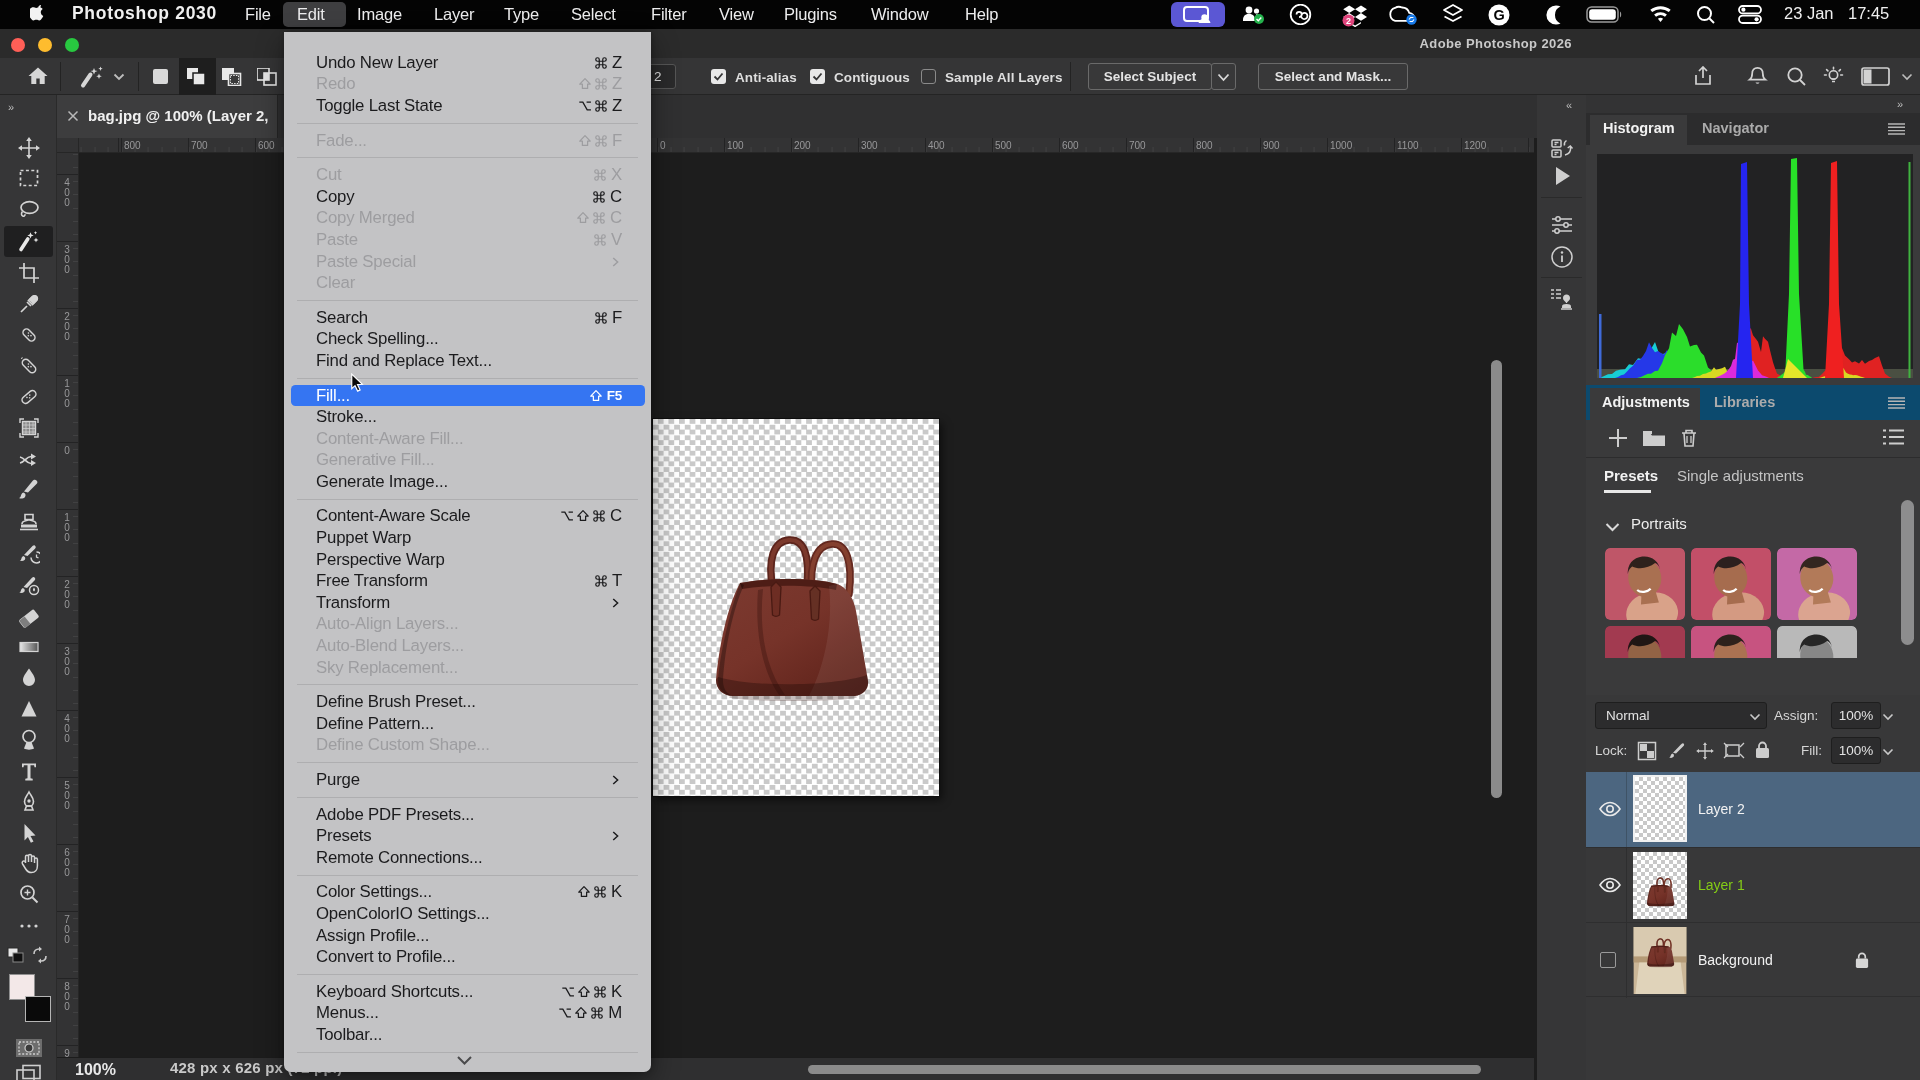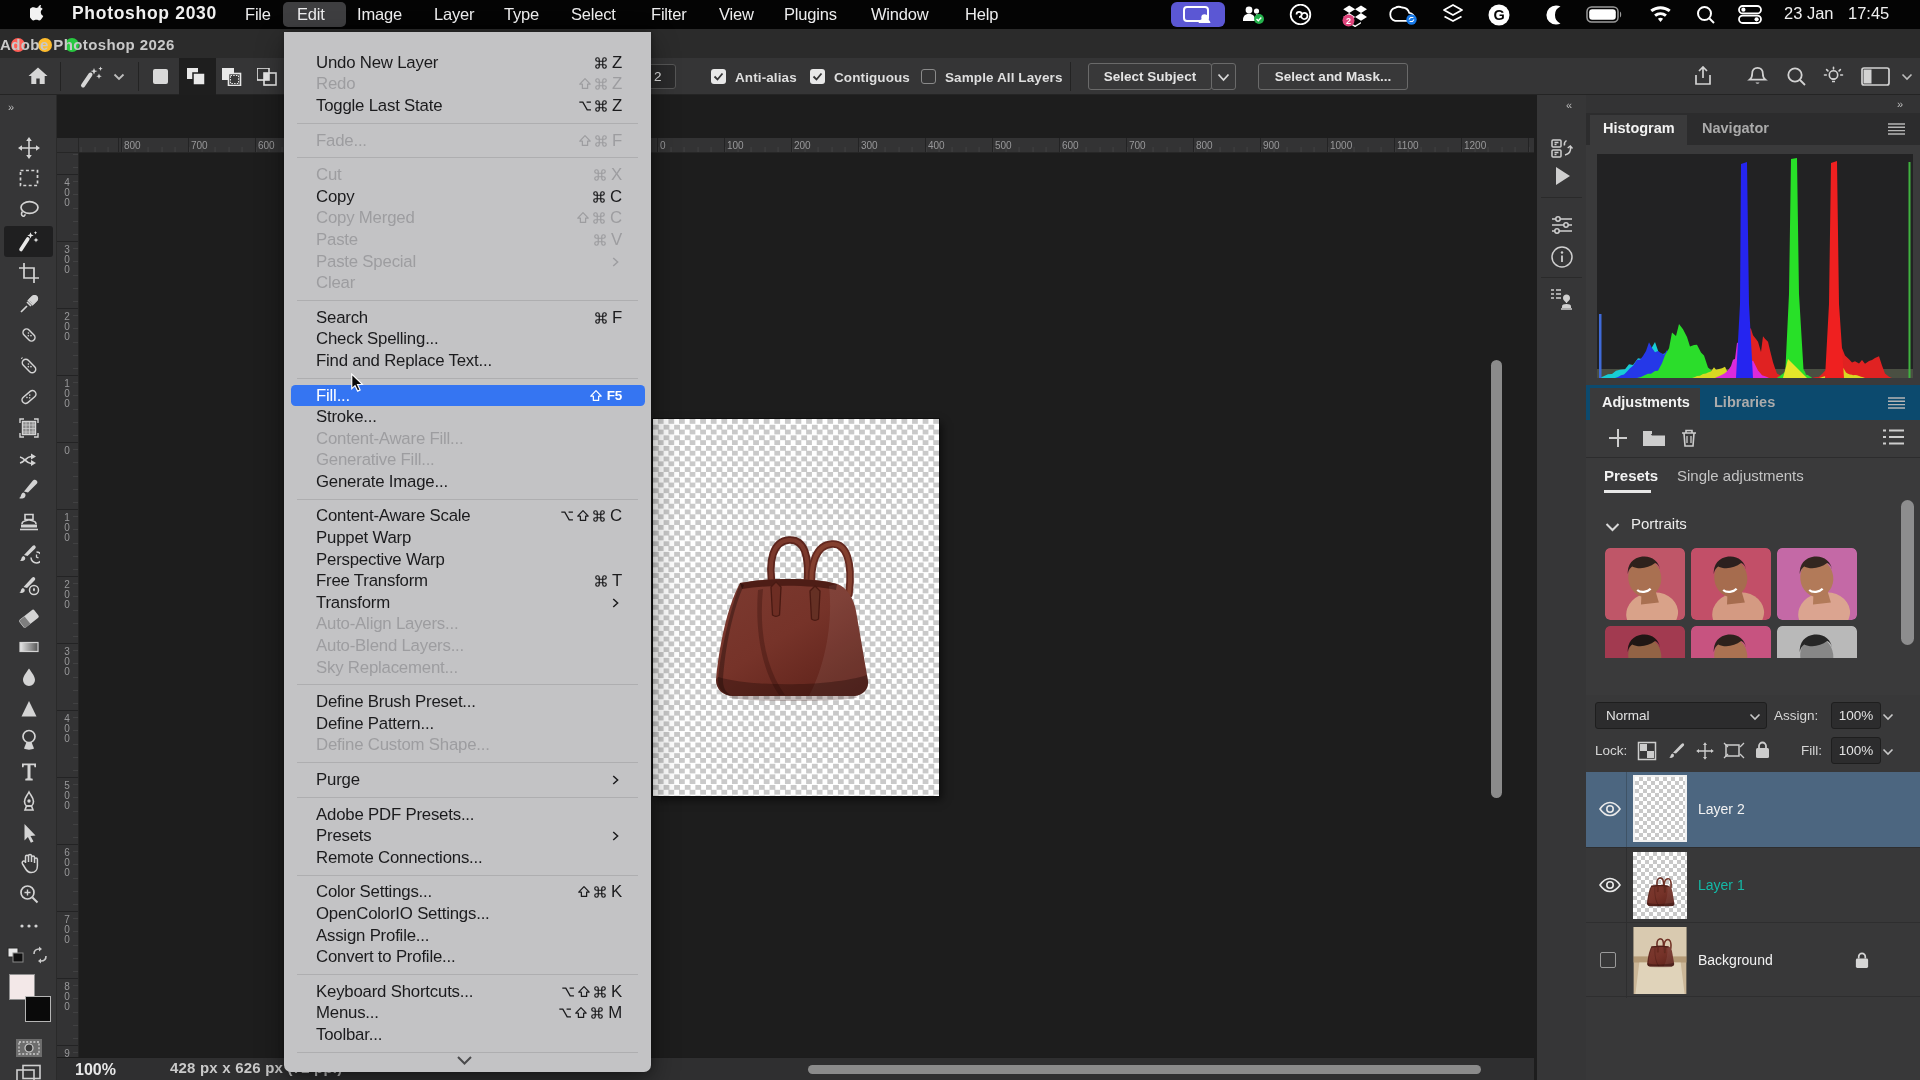--- a/index.html
+++ b/index.html
@@ -134,21 +134,21 @@
         <circle cx="5.4" cy="4.7" r="2.1" fill="#fff"></circle>
         <circle cx="18.6" cy="14.3" r="2.1" fill="#fff"></circle>
       </svg>
  <div class="abs" style="left:1784px;top:4px;font-size:16.5px">23 Jan</div>
  <div class="abs" style="left:1848px;top:4px;font-size:16.5px">17:45</div>
 </div>
 <div class="abs" id="titlebar">
  <div class="abs" style="left:11px;top:9px;width:14px;height:14px;border-radius:50%;background:#ff5f57"></div>
  <div class="abs" style="left:38px;top:9px;width:14px;height:14px;border-radius:50%;background:#febc2e"></div>
  <div class="abs" style="left:65px;top:9px;width:14px;height:14px;border-radius:50%;background:#28c840"></div>
- <div class="abs" style="left:0;top:7px;width:1572px;text-align:left;font-size:15px;color:#c9c9c9;font-weight:700;letter-spacing:.4px">Adobe Photoshop 2026</div>
+ <div class="abs" style="left:0;top:7px;width:1572px;text-align:right;font-size:13px;color:#c9c9c9;font-weight:700;letter-spacing:.4px">Adobe Photoshop 2026</div>
 </div>
 <div class="abs" id="optionsbar">
  <svg class="abs" style="left:27px;top:8px" width="22" height="20" viewBox="0 0 22 20">
         <path d="M11 1.5L1.5 10h2.8v8h5v-5.5h3.4V18h5v-8h2.8z" fill="#d6d6d6"></path>
       </svg>
  <div class="vsep" style="left:60px;top:4px;height:29px"></div>
  <svg class="abs" style="left:80px;top:7px" width="26" height="24" viewBox="0 0 26 24">
         <g stroke="#d6d6d6" fill="none" stroke-width="2">
           <path d="M10.5 9.5L3 20.5" stroke-linecap="round" stroke-width="4"></path>
           <path d="M14 3l1 2.5L17.5 6 15 7l-1 2.5L13 7l-2.5-1L13 5.5z" fill="#d6d6d6" stroke="none"></path>
@@ -219,20 +219,28 @@
           <path d="M11.5 2.2v1.8M4.6 4.6l1.3 1.3M18.4 4.6l-1.3 1.3M2.5 10h1.8M18.7 10h1.8" stroke-linecap="round"></path>
         </g>
       </svg>
  <svg class="abs" style="left:1861px;top:9px" width="29" height="19" viewBox="0 0 29 19">
         <rect x="1" y="1" width="27" height="17" rx="2" fill="none" stroke="#d2d2d2" stroke-width="1.7"></rect>
         <rect x="2.5" y="2.5" width="8" height="14" fill="#d2d2d2"></rect>
       </svg>
  <svg class="abs" style="left:1901px;top:15px" width="12" height="8" viewBox="0 0 12 8">
         <path d="M1.5 1.5L6 6l4.5-4.5" stroke="#bdbdbd" stroke-width="1.6" fill="none"></path>
       </svg>
+</div>
+<div class="abs" id="tabbar">
+ <div class="abs" style="left:57px;top:0;width:221px;height:43px;background:#3d3d3e;overflow:hidden;border-right:1px solid #252525">
+   <svg class="abs" style="left:10px;top:15px" width="12" height="12" viewBox="0 0 12 12">
+          <path d="M1.5 1.5l9 9M10.5 1.5l-9 9" stroke="#b9b9b9" stroke-width="1.5"></path>
+        </svg>
+   <div class="abs" style="left:31px;top:12px;font-size:15px;color:#f0f0f0;font-weight:700;white-space:nowrap">bag.jpg @ 100% (Layer 2,</div>
+ </div>
 </div>
 <div class="abs" id="canvasarea">
 
  <div class="abs" style="left:0px;top:919px;width:1477px;height:23px;background:#2f2f30;border-top:1px solid #1c1c1c"></div>
  <div class="abs" style="left:18px;top:923px;font-size:16px;font-weight:700;color:#e8e8e8">100%</div>
  <div class="abs" style="left:113px;top:921px;font-size:15px;font-weight:700;color:#c9c9c9;letter-spacing:.2px">428 px x 626 px (72 ppi)</div>
 
  <div class="abs" style="left:1434px;top:222px;width:11px;height:438px;background:#8b8b8b;border-radius:6px"></div>
  <div class="abs" style="left:751px;top:927px;width:673px;height:9px;background:#8b8b8b;border-radius:5px"></div>
 </div>
@@ -708,21 +716,21 @@
    </div>
    <div class="abs" style="left:0;top:152px;width:334px;height:75px;background:#383839;border-top:1px solid #2e2e2f">
      <svg class="abs eye" style="left:12px;top:29px" width="24" height="16" viewBox="0 0 24 16">
             <path d="M2 8c3-4.5 6.5-6.5 10-6.5S19 3.5 22 8c-3 4.5-6.5 6.5-10 6.5S5 12.5 2 8z" fill="none" stroke="#e8e8e8" stroke-width="1.6"></path>
             <circle cx="12" cy="8" r="3.2" fill="none" stroke="#e8e8e8" stroke-width="1.6"></circle>
           </svg>
      <div class="abs" style="left:40px;top:0;width:1px;height:75px;background:#2e2e2f"></div>
      <div class="abs checkthumb" style="left:47px;top:4px"><svg width="54" height="67" viewBox="0 0 54 67">
               <use href="#bagart" x="13" y="24" width="29" height="31"></use>
             </svg></div>
-     <div class="abs" style="left:112px;top:29px;font-size:14px;color:#14b8a6">Layer 1</div>
+     <div class="abs" style="left:112px;top:29px;font-size:14px;color:#84cc16">Layer 1</div>
    </div>
    <div class="abs" style="left:0;top:227px;width:334px;height:75px;background:#383839;border-top:1px solid #2e2e2f;border-bottom:1px solid #2e2e2f">
      <div class="abs" style="left:14px;top:29px;width:16px;height:16px;border:1.5px solid #9a9a9a;border-radius:2px"></div>
      <div class="abs" style="left:40px;top:0;width:1px;height:75px;background:#2e2e2f"></div>
      <div class="abs" style="left:47px;top:4px;width:54px;height:67px"><svg width="54" height="67" viewBox="0 0 54 68">
               <use href="#bgphoto"></use>
             </svg></div>
      <div class="abs" style="left:112px;top:29px;font-size:14px;color:#f2f2f2">Background</div>
      <svg class="abs" style="left:268px;top:28px" width="16" height="19" viewBox="0 0 17 20">
             <rect x="2" y="8" width="13" height="10" rx="1.5" fill="#d6d6d6"></rect>

